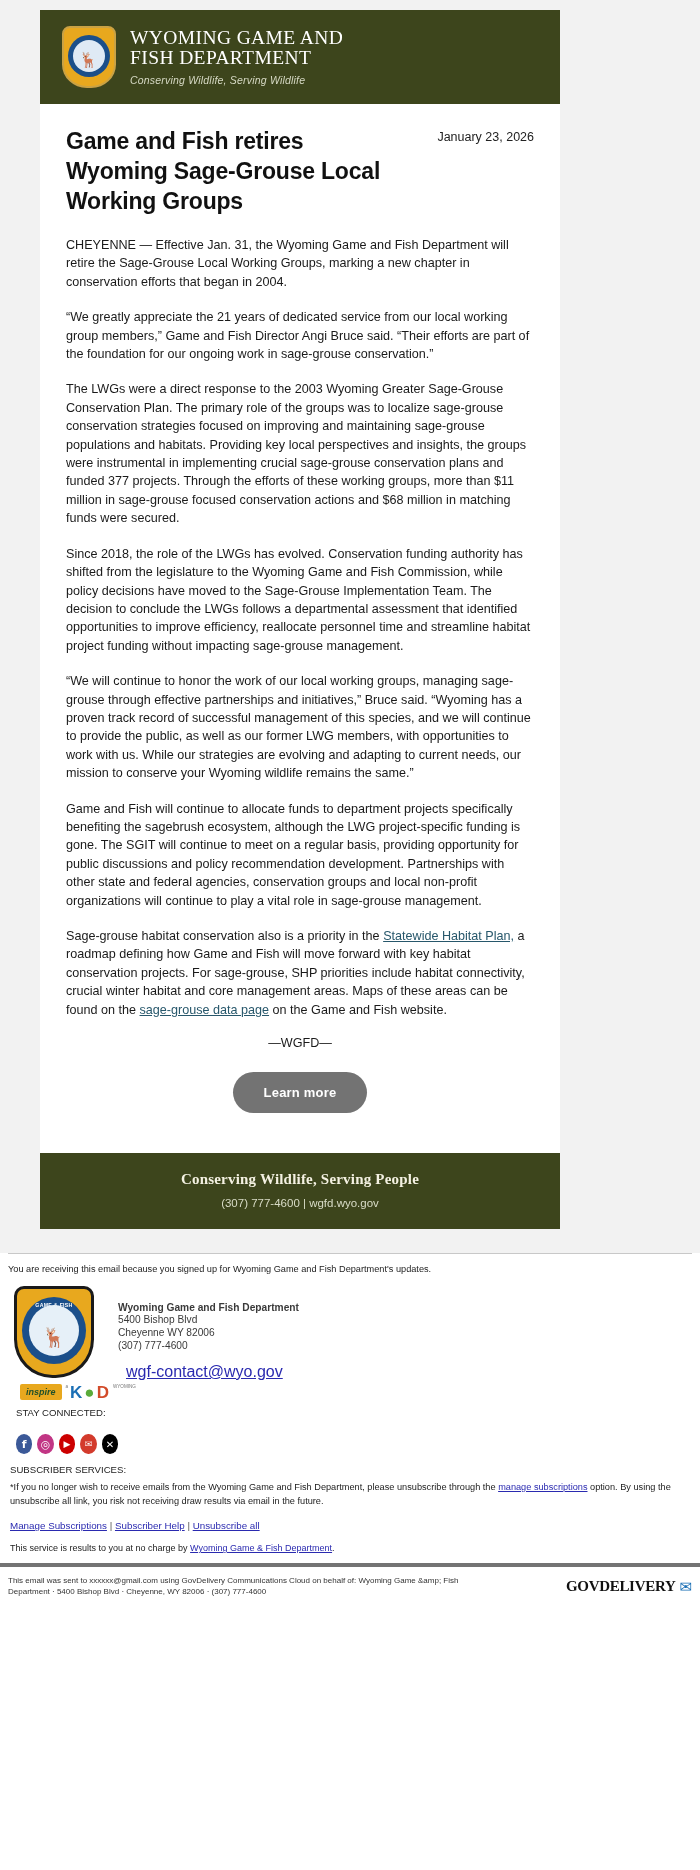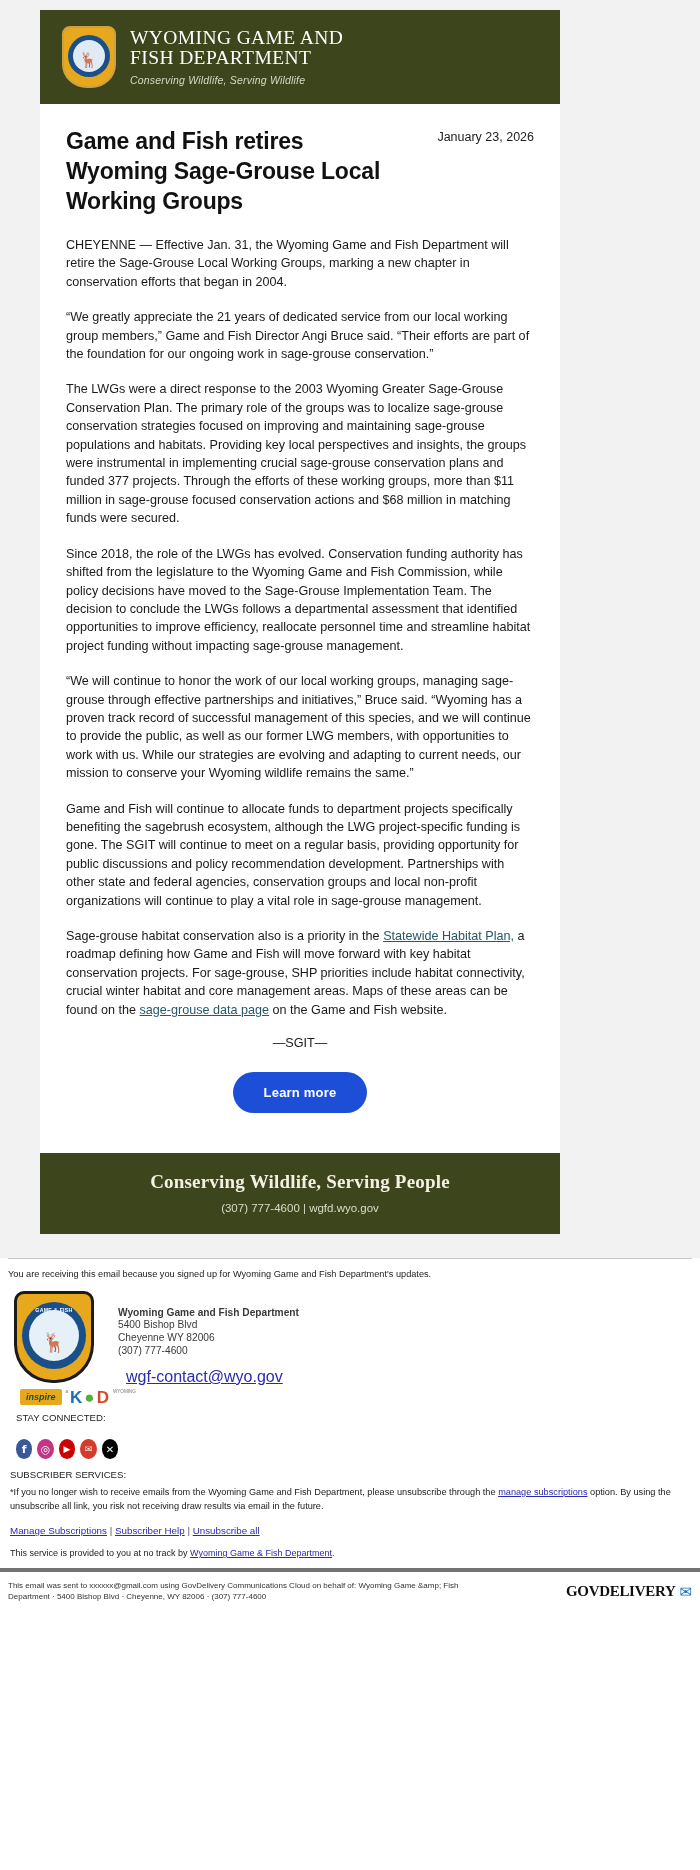--- a/index.html
+++ b/index.html
@@ -98,41 +98,41 @@
 
   .wgfd-mark {
     text-align: center;
     font-size: 12.6px;
     margin: 4px 0 0 0;
     color: #1a1a1a;
   }
   .cta-wrap { text-align: center; padding: 22px 0 30px 0; }
   .cta {
     display: inline-block;
-    background: #1d4ed8;
+    background: #737373;
     color: #ffffff;
     font-size: 13px;
     font-weight: bold;
     padding: 13px 31px;
     border-radius: 24px;
     text-decoration: none;
     letter-spacing: .2px;
   }
 
   
   .greenband {
     background: #3d451c;
     text-align: center;
     padding: 18px 10px 20px 10px;
   }
   .greenband-title {
     font-family: "Liberation Serif", serif;
     color: #f4f1e2;
     font-weight: bold;
-    font-size: 19px;
+    font-size: 15px;
     letter-spacing: .2px;
   }
   .greenband-sub {
     color: #d9dcc7;
     font-size: 11.5px;
     margin-top: 9px;
   }
   .email-bottom-pad { background: #f2f2f2; height: 24px; }
 
   
@@ -264,21 +264,21 @@
         <div class="body-copy">
           <p>CHEYENNE — Effective Jan. 31, the Wyoming Game and Fish Department will retire the Sage-Grouse Local Working Groups, marking a new chapter in conservation efforts that began in 2004.</p>
           <p>“We greatly appreciate the 21 years of dedicated service from our local working group members,” Game and Fish Director Angi Bruce said. “Their efforts are part of the foundation for our ongoing work in sage-grouse conservation.”</p>
           <p>The LWGs were a direct response to the 2003 Wyoming Greater Sage-Grouse Conservation Plan. The primary role of the groups was to localize sage-grouse conservation strategies focused on improving and maintaining sage-grouse populations and habitats. Providing key local perspectives and insights, the groups were instrumental in implementing crucial sage-grouse conservation plans and funded 377 projects. Through the efforts of these working groups, more than $11 million in sage-grouse focused conservation actions and $68 million in matching funds were secured.</p>
           <p>Since 2018, the role of the LWGs has evolved. Conservation funding authority has shifted from the legislature to the Wyoming Game and Fish Commission, while policy decisions have moved to the Sage-Grouse Implementation Team. The decision to conclude the LWGs follows a departmental assessment that identified opportunities to improve efficiency, reallocate personnel time and streamline habitat project funding without impacting sage-grouse management.</p>
           <p>“We will continue to honor the work of our local working groups, managing sage-grouse through effective partnerships and initiatives,” Bruce said. “Wyoming has a proven track record of successful management of this species, and we will continue to provide the public, as well as our former LWG members, with opportunities to work with us. While our strategies are evolving and adapting to current needs, our mission to conserve your Wyoming wildlife remains the same.”</p>
           <p>Game and Fish will continue to allocate funds to department projects specifically benefiting the sagebrush ecosystem, although the LWG project-specific funding is gone. The SGIT will continue to meet on a regular basis, providing opportunity for public discussions and policy recommendation development. Partnerships with other state and federal agencies, conservation groups and local non-profit organizations will continue to play a vital role in sage-grouse management.</p>
           <p><span>Sage-grouse habitat conservation also is a priority in the </span><a href="#">Statewide Habitat Plan,</a><span> a roadmap defining how Game and Fish will move forward with key habitat conservation projects. For sage-grouse, SHP priorities include habitat connectivity, crucial winter habitat and core management areas. Maps of these areas can be found on the </span><a href="#">sage-grouse data page</a><span> on the Game and Fish website.</span></p>
         </div>
 
-        <div class="wgfd-mark">—SGIT—</div>
+        <div class="wgfd-mark">—WGFD—</div>
 
         <div class="cta-wrap">
           <a class="cta" href="#">Learn more</a>
         </div>
       </div>
 
       <div class="greenband">
         <div class="greenband-title">Conserving Wildlife, Serving People</div>
         <div class="greenband-sub">(307) 777-4600 | wgfd.wyo.gov</div>
       </div>
@@ -336,21 +336,21 @@
     <div class="fine"><span>*If you no longer wish to receive emails from the Wyoming Game and Fish Department, please unsubscribe through the </span><a href="#">manage subscriptions</a><span> option. By using the unsubscribe all link, you risk not receiving draw results via email in the future.</span></div>
 
     <div class="links-line">
       <a href="#">Manage Subscriptions</a>
       <span class="sep"> | </span>
       <a href="#">Subscriber Help</a>
       <span class="sep"> | </span>
       <a href="#">Unsubscribe all</a>
     </div>
 
-    <div class="svc"><span>This service is provided to you at no track by </span><a href="#">Wyoming Game &amp; Fish Department</a><span>.</span></div>
+    <div class="svc"><span>This service is results to you at no charge by </span><a href="#">Wyoming Game &amp; Fish Department</a><span>.</span></div>
   </div>
 
   <div class="gd-bar">
     <div class="gd-bar-text">
       <div>This email was sent to xxxxxx@gmail.com using GovDelivery Communications Cloud on behalf of: Wyoming Game &amp;amp; Fish</div>
       <div>Department · 5400 Bishop Blvd · Cheyenne, WY 82006 · (307) 777-4600</div>
     </div>
     <div class="gd-brand">
       <span class="gd-brand-name">GOVDELIVERY</span>
       <span class="gd-env">✉</span>

